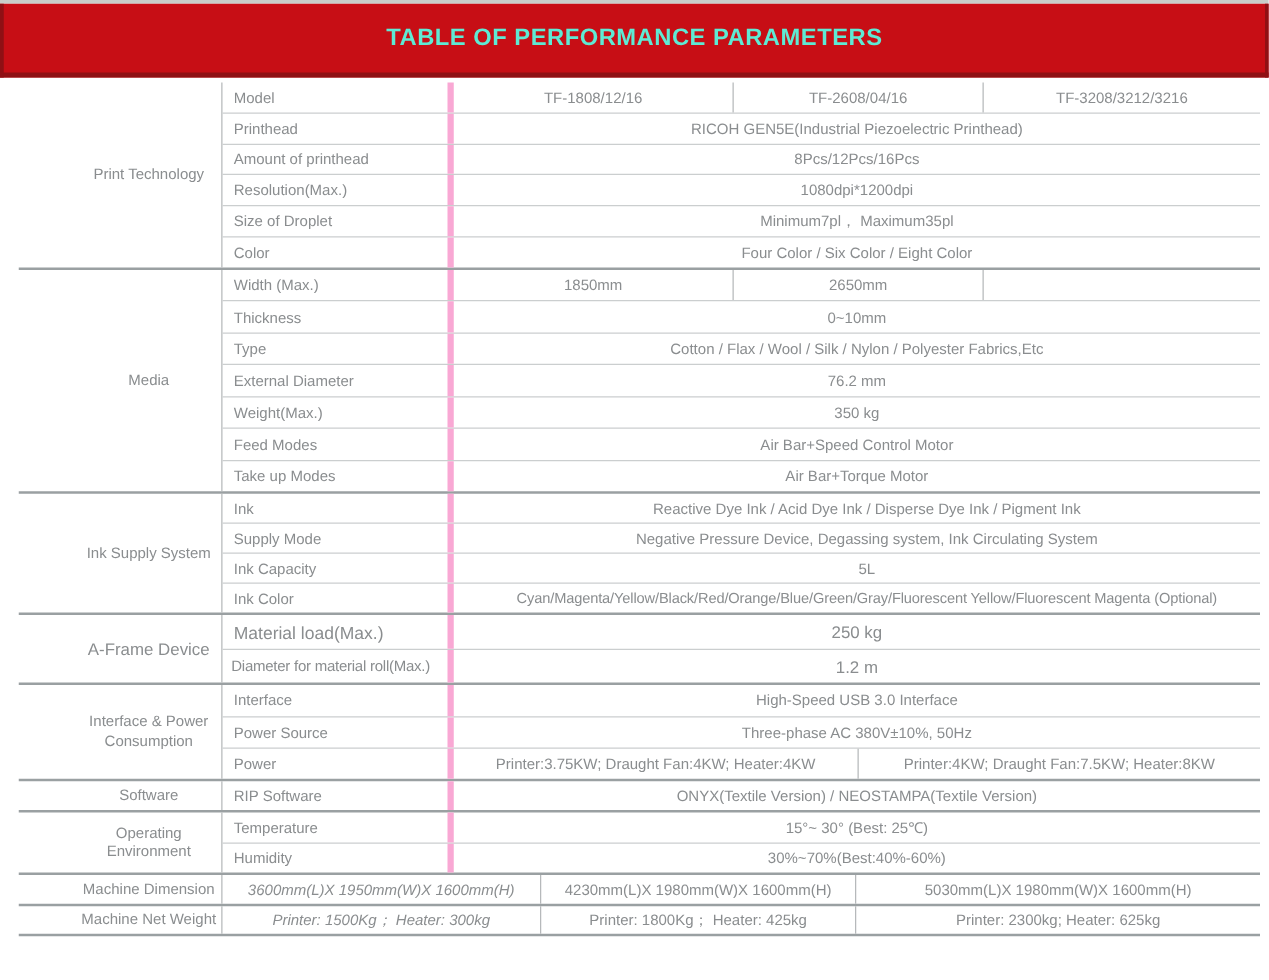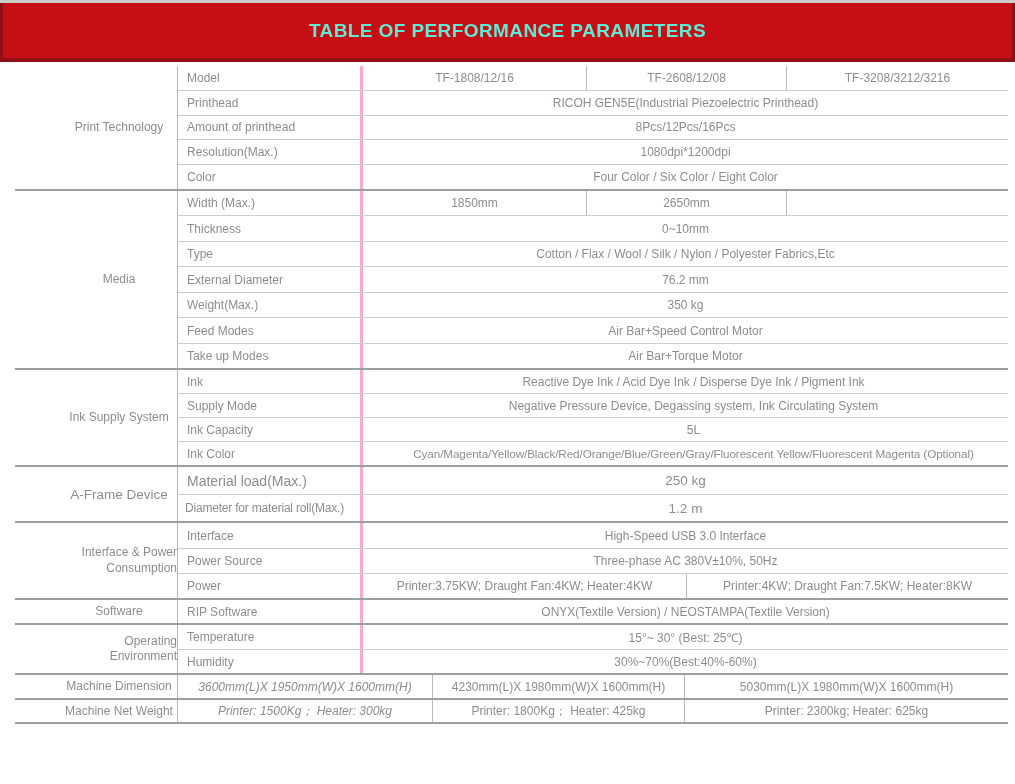--- a/index.html
+++ b/index.html
@@ -20,26 +20,26 @@
     margin:4px 0 0 15px;width:993px;box-sizing:border-box;
     border-bottom:2px solid #9aa0a2;
     color:#8a8d8f;font-size:12px;
   }
   .grp{display:flex;border-top:2px solid #9aa0a2;}
   .grp.first{border-top:none;}
   .gl{
     width:163px;flex:none;box-sizing:border-box;border-right:1px solid #b6b9bb;
     display:flex;align-items:center;justify-content:center;
   }
-  .gl span{text-align:right;max-width:118px;line-height:1.3;padding-left:46px;}
+  .gl span{text-align:center;max-width:118px;line-height:1.3;padding-left:46px;}
   .rows{flex:1;display:flex;flex-direction:column;min-width:0;}
   .pr{display:flex;border-bottom:1px solid #cbcecf;}
   .pr:last-child{border-bottom:none;}
   .pn{
-    width:185px;flex:none;box-sizing:border-box;border-right:3px solid #f9a8d4;
+    width:185px;flex:none;box-sizing:border-box;border-right:5px solid #f9a8d4;
     display:flex;align-items:center;padding-left:9px;white-space:nowrap;
   }
   .pv{
     flex:1;min-width:0;display:flex;align-items:center;justify-content:center;
     text-align:center;padding:0 3px;box-sizing:border-box;
   }
   .pv.b{border-right:1px solid #b6b9bb;}
   .w224{width:224px;flex:none;}
   .w200{width:200px;flex:none;}
   .w324{width:324px;flex:none;}
@@ -71,34 +71,38 @@
 <div class="tbl">
 
   <div class="grp first g0">
     <div class="gl">
         <span>Print Technology</span>
       </div>
     <div class="rows">
       <div class="pr">
         <div class="pn">Model</div>
         <div class="pv b w224">TF-1808/12/16</div>
-        <div class="pv b w200">TF-2608/12/08</div>
+        <div class="pv b w200">TF-2608/04/16</div>
         <div class="pv">TF-3208/3212/3216</div>
       </div>
       <div class="pr">
         <div class="pn">Printhead</div>
         <div class="pv">RICOH GEN5E(Industrial Piezoelectric Printhead)</div>
       </div>
       <div class="pr">
         <div class="pn">Amount of printhead</div>
         <div class="pv">8Pcs/12Pcs/16Pcs</div>
       </div>
       <div class="pr">
         <div class="pn">Resolution(Max.)</div>
         <div class="pv">1080dpi*1200dpi</div>
+      </div>
+      <div class="pr">
+        <div class="pn">Size of Droplet</div>
+        <div class="pv">Minimum7pl， Maximum35pl</div>
       </div>
       <div class="pr">
         <div class="pn">Color</div>
         <div class="pv">Four Color / Six Color / Eight Color</div>
       </div>
     </div>
   </div>
 
   <div class="grp g1">
     <div class="gl">

